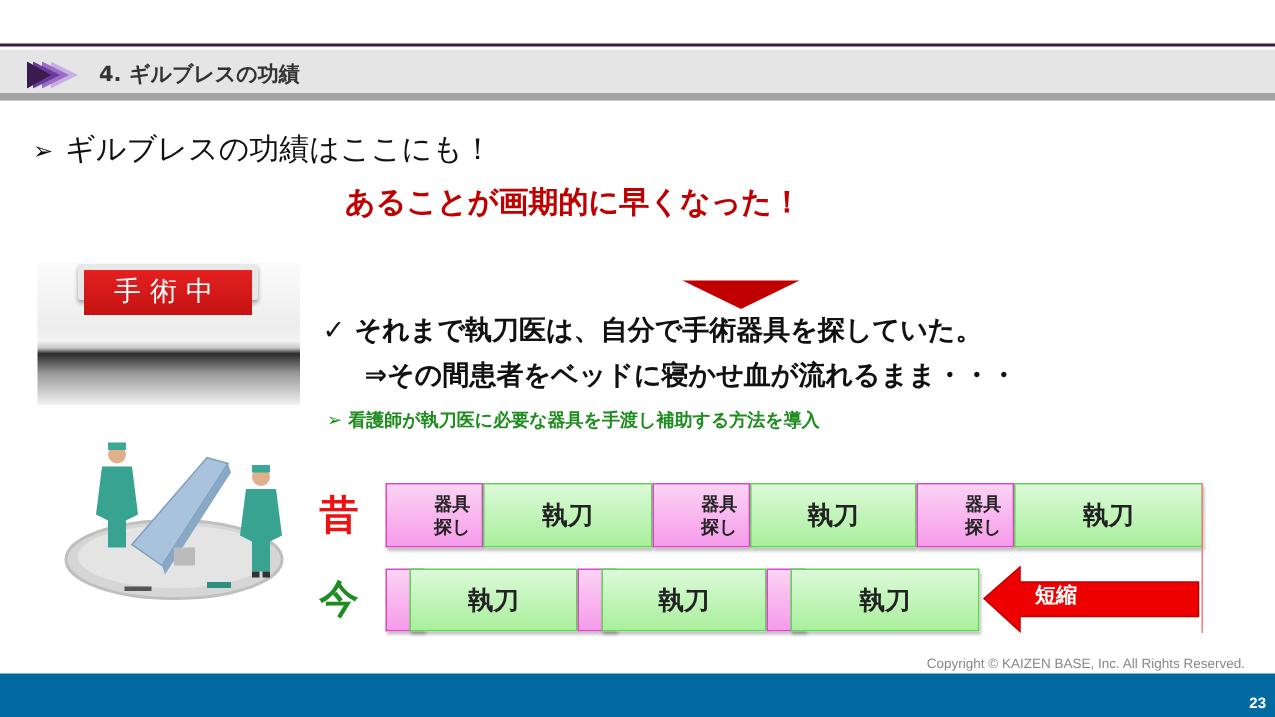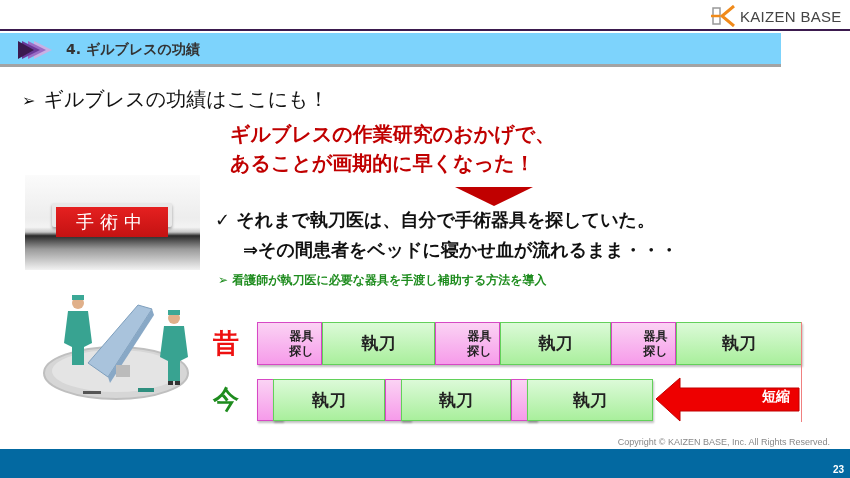--- a/index.html
+++ b/index.html
@@ -4,87 +4,78 @@
 <style>
   * { box-sizing: border-box; margin: 0; padding: 0; }
   html, body { width: 850px; height: 478px; overflow: hidden; background: #ffffff; }
   body { position: relative; font-family: "DejaVu Sans", "Liberation Sans", sans-serif; }
 
   .title-bar { position: absolute; left: 0; top: 0; width: 850px; height: 31px; background: #fff; border-bottom: 2px solid #3b1a4e; }
   .chapter-title { position: absolute; left: 6px; top: 2px; font-size: 19px; font-weight: bold; color: #3b1a4e; letter-spacing: 0.5px; white-space: nowrap; }
   .logo { position: absolute; left: 710px; top: 5px; height: 22px; display: flex; align-items: center; gap: 4px; }
   .logo-text { font-family: "Liberation Sans", sans-serif; font-size: 15px; color: #444; letter-spacing: 0.3px; }
 
-  .section-bar { position: absolute; left: 0; top: 33px; width: 781px; height: 34px; background: #7dd3fc; border-bottom: 3px solid #a3a3a3; }
+  .section-bar { position: absolute; left: 0; top: 33px; width: 850px; height: 34px; background: #e5e5e5; border-bottom: 5px solid #a3a3a3; }
   .section-arrows { position: absolute; left: 18px; top: 8px; width: 40px; height: 18px; }
   .section-title { position: absolute; left: 66px; top: 8px; font-size: 14px; font-weight: bold; color: #333; }
 
   .heading { position: absolute; left: 22px; top: 86px; font-size: 20px; font-weight: normal; color: #111; white-space: nowrap; }
   .heading .bullet { font-size: 16px; margin-right: 8px; }
 
   .red-lines { position: absolute; left: 230px; top: 120px; font-size: 20px; font-weight: bold; color: #c00000; line-height: 29px; white-space: nowrap; }
   .down-arrow { position: absolute; left: 455px; top: 187px; width: 0; height: 0; border-left: 39px solid transparent; border-right: 39px solid transparent; border-top: 19px solid #c00000; }
 
   .check-line { position: absolute; left: 215px; top: 208px; font-size: 18px; font-weight: bold; color: #111; white-space: nowrap; }
   .check-line2 { position: absolute; left: 243px; top: 238px; font-size: 18px; font-weight: bold; color: #111; white-space: nowrap; }
   .green-line { position: absolute; left: 218px; top: 272px; font-size: 12px; font-weight: bold; color: #1e8c1e; white-space: nowrap; }
 
   .img-sign { position: absolute; left: 25px; top: 175px; width: 175px; height: 95px; background: linear-gradient(180deg, #fbfbfb 0%, #ededed 45%, #f3f3f3 55%, #c8c8c8 60%, #2a2a2a 64%, #9a9a9a 78%, #f2f2f2 100%); overflow: hidden; }
-  .sign-box { position: absolute; left: 27px; top: 28px; width: 120px; height: 24px; background: #e8e8e8; border-radius: 2px; box-shadow: 0 2px 3px rgba(0,0,0,0.35); }
+  .sign-box { position: absolute; left: 27px; top: 1px; width: 120px; height: 24px; background: #e8e8e8; border-radius: 2px; box-shadow: 0 2px 3px rgba(0,0,0,0.35); }
   .sign-inner { position: absolute; left: 4px; top: 4px; width: 112px; height: 30px; background: linear-gradient(180deg, #e52020, #c41212); color: #fff; font-size: 18px; text-align: center; line-height: 30px; letter-spacing: 6px; }
 
   .img-surgery { position: absolute; left: 28px; top: 285px; width: 175px; height: 120px; }
 
   .era-label { position: absolute; font-size: 26px; font-weight: bold; }
   .era-past { left: 213px; top: 326px; color: #ee1111; }
   .era-now { left: 213px; top: 382px; color: #1e8c1e; }
 
   .seg { position: absolute; display: flex; align-items: center; justify-content: center; text-align: center; font-weight: bold; color: #222; box-shadow: 1px 2px 2px rgba(0,0,0,0.25); }
   .seg.pink { background: linear-gradient(180deg, #fbd3f4 0%, #f69bea 100%); border: 1px solid #d748c5; font-size: 12px; line-height: 15px; padding-left: 24px; }
   .seg.green { background: linear-gradient(180deg, #dcfad8 0%, #a9ef9c 100%); border: 1px solid #62d15a; font-size: 17px; }
   .seg.pink.small { font-size: 11px; line-height: 14px; }
 
   .red-vline { position: absolute; left: 801px; top: 322px; width: 1px; height: 100px; background: #f08080; }
   .short-arrow { position: absolute; left: 654px; top: 377px; width: 146px; height: 45px; }
-  .short-label { position: absolute; left: 690px; top: 388px; width: 100px; text-align: right; font-size: 14px; font-weight: bold; color: #fff; }
+  .short-label { position: absolute; left: 690px; top: 388px; width: 100px; text-align: left; font-size: 14px; font-weight: bold; color: #fff; }
 
   .copyright { position: absolute; right: 20px; top: 437px; font-family: "Liberation Sans", sans-serif; font-size: 9px; color: #888; white-space: nowrap; }
   .footer { position: absolute; left: 0; top: 449px; width: 850px; height: 29px; background: #0369a1; }
   .page-num { position: absolute; right: 6px; top: 15px; font-size: 10px; color: #fff; font-weight: bold; font-family: "Liberation Sans", sans-serif; }
 </style>
 </head>
 <body>
 
 <div class="title-bar">
-  <div class="logo">
-    <svg width="26" height="22" viewBox="0 0 26 22">
-      <rect x="3" y="3" width="7" height="16" fill="none" stroke="#999" stroke-width="1.5"></rect>
-      <path d="M24 1 L12 11 L24 21" fill="none" stroke="#f08a1a" stroke-width="3"></path>
-      <path d="M1 11 L10 11" stroke="#f08a1a" stroke-width="2.5"></path>
-    </svg>
-    <span class="logo-text">KAIZEN BASE</span>
-  </div>
 </div>
 
 <div class="section-bar">
   <svg class="section-arrows" viewBox="0 0 40 18">
     <polygon points="16,0 34,9 16,18" fill="#c9b0e4"></polygon>
     <polygon points="10,0 28,9 10,18" fill="#9a6cc6"></polygon>
     <polygon points="4,0 22,9 4,18" fill="#6a3a9a"></polygon>
     <polygon points="0,0 16,9 0,18" fill="#3b1a4e"></polygon>
   </svg>
   <div class="section-title">4. ギルブレスの功績</div>
 </div>
 
 <div class="heading">
   <span class="bullet">➢</span><span>ギルブレスの功績はここにも！</span>
 </div>
 
 <div class="red-lines">
-  <div>ギルブレスの作業研究のおかげで、</div>
   <div>あることが画期的に早くなった！</div>
 </div>
 <div class="down-arrow"></div>
 
 <div class="check-line">✓ それまで執刀医は、自分で手術器具を探していた。</div>
 <div class="check-line2">⇒その間患者をベッドに寝かせ血が流れるまま・・・</div>
 <div class="green-line">➢ 看護師が執刀医に必要な器具を手渡し補助する方法を導入</div>
 
 <div class="img-sign">
   <div class="sign-box">

